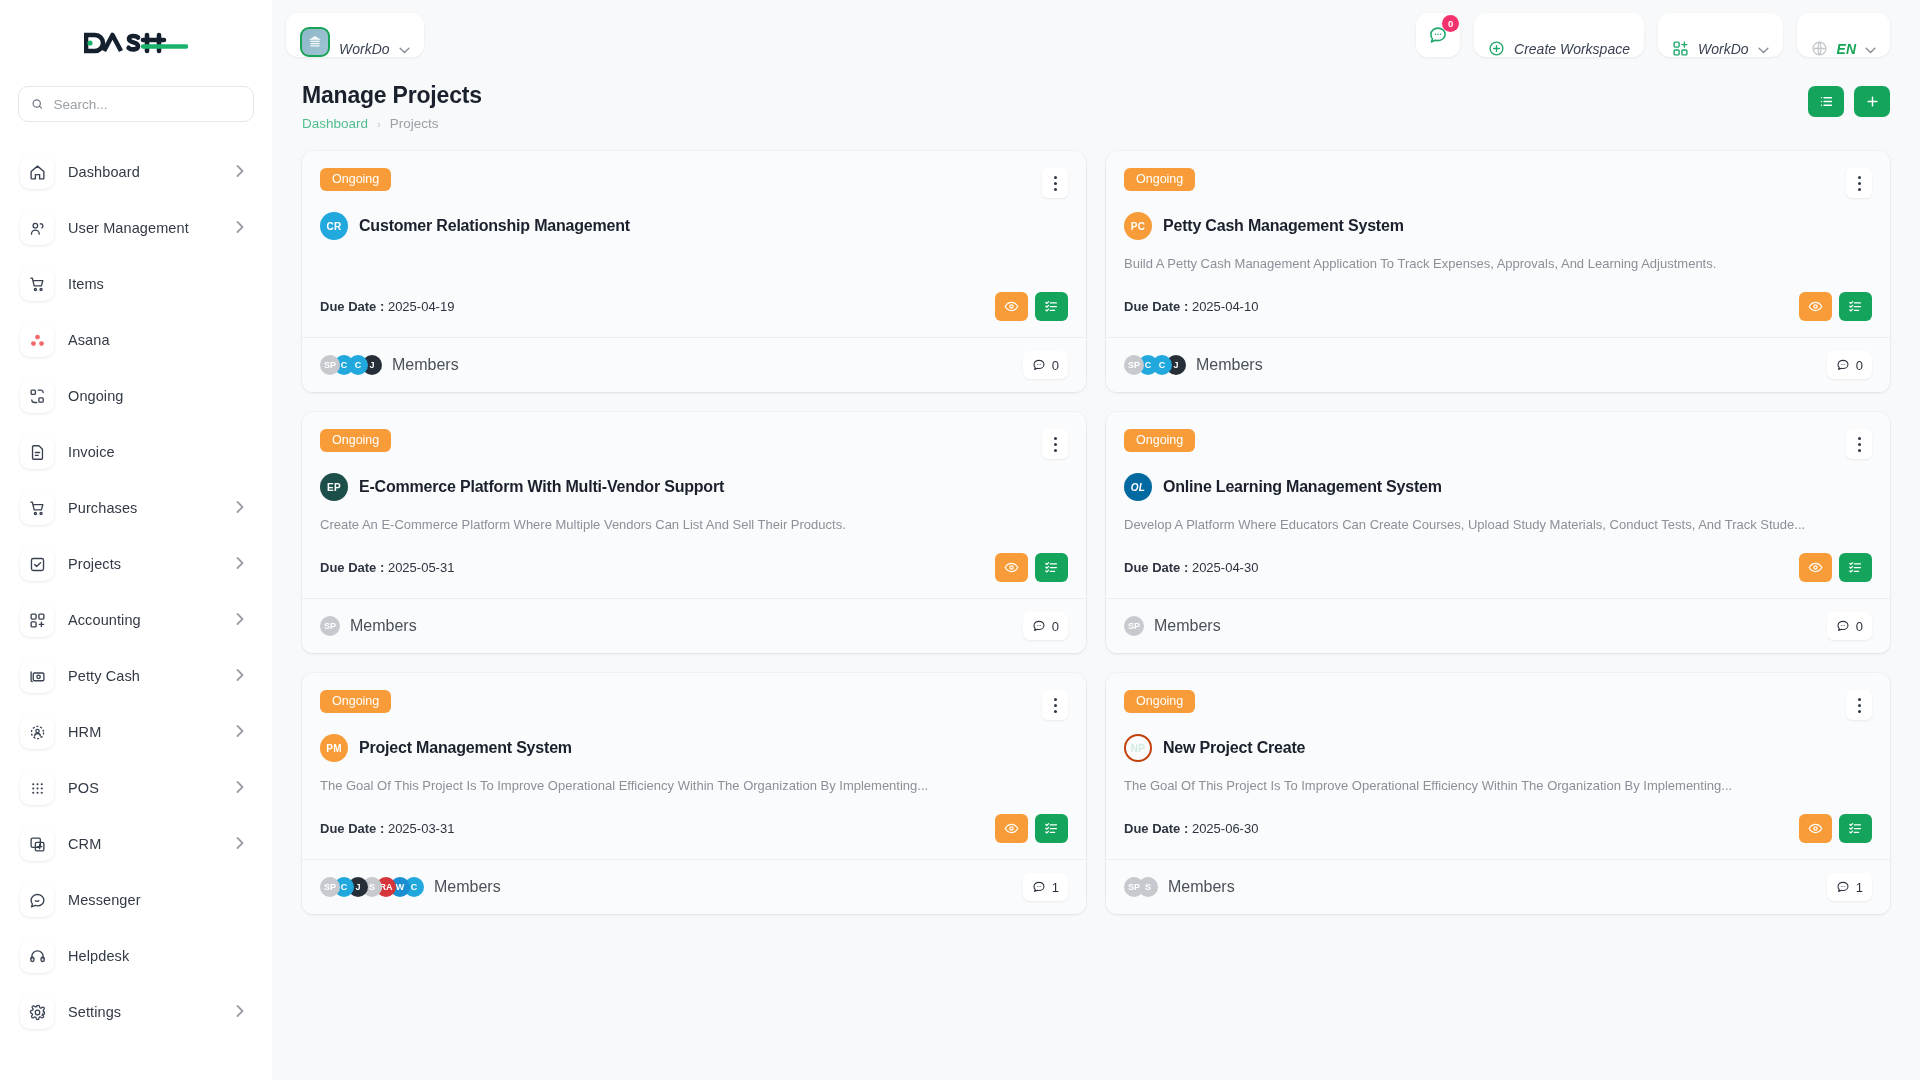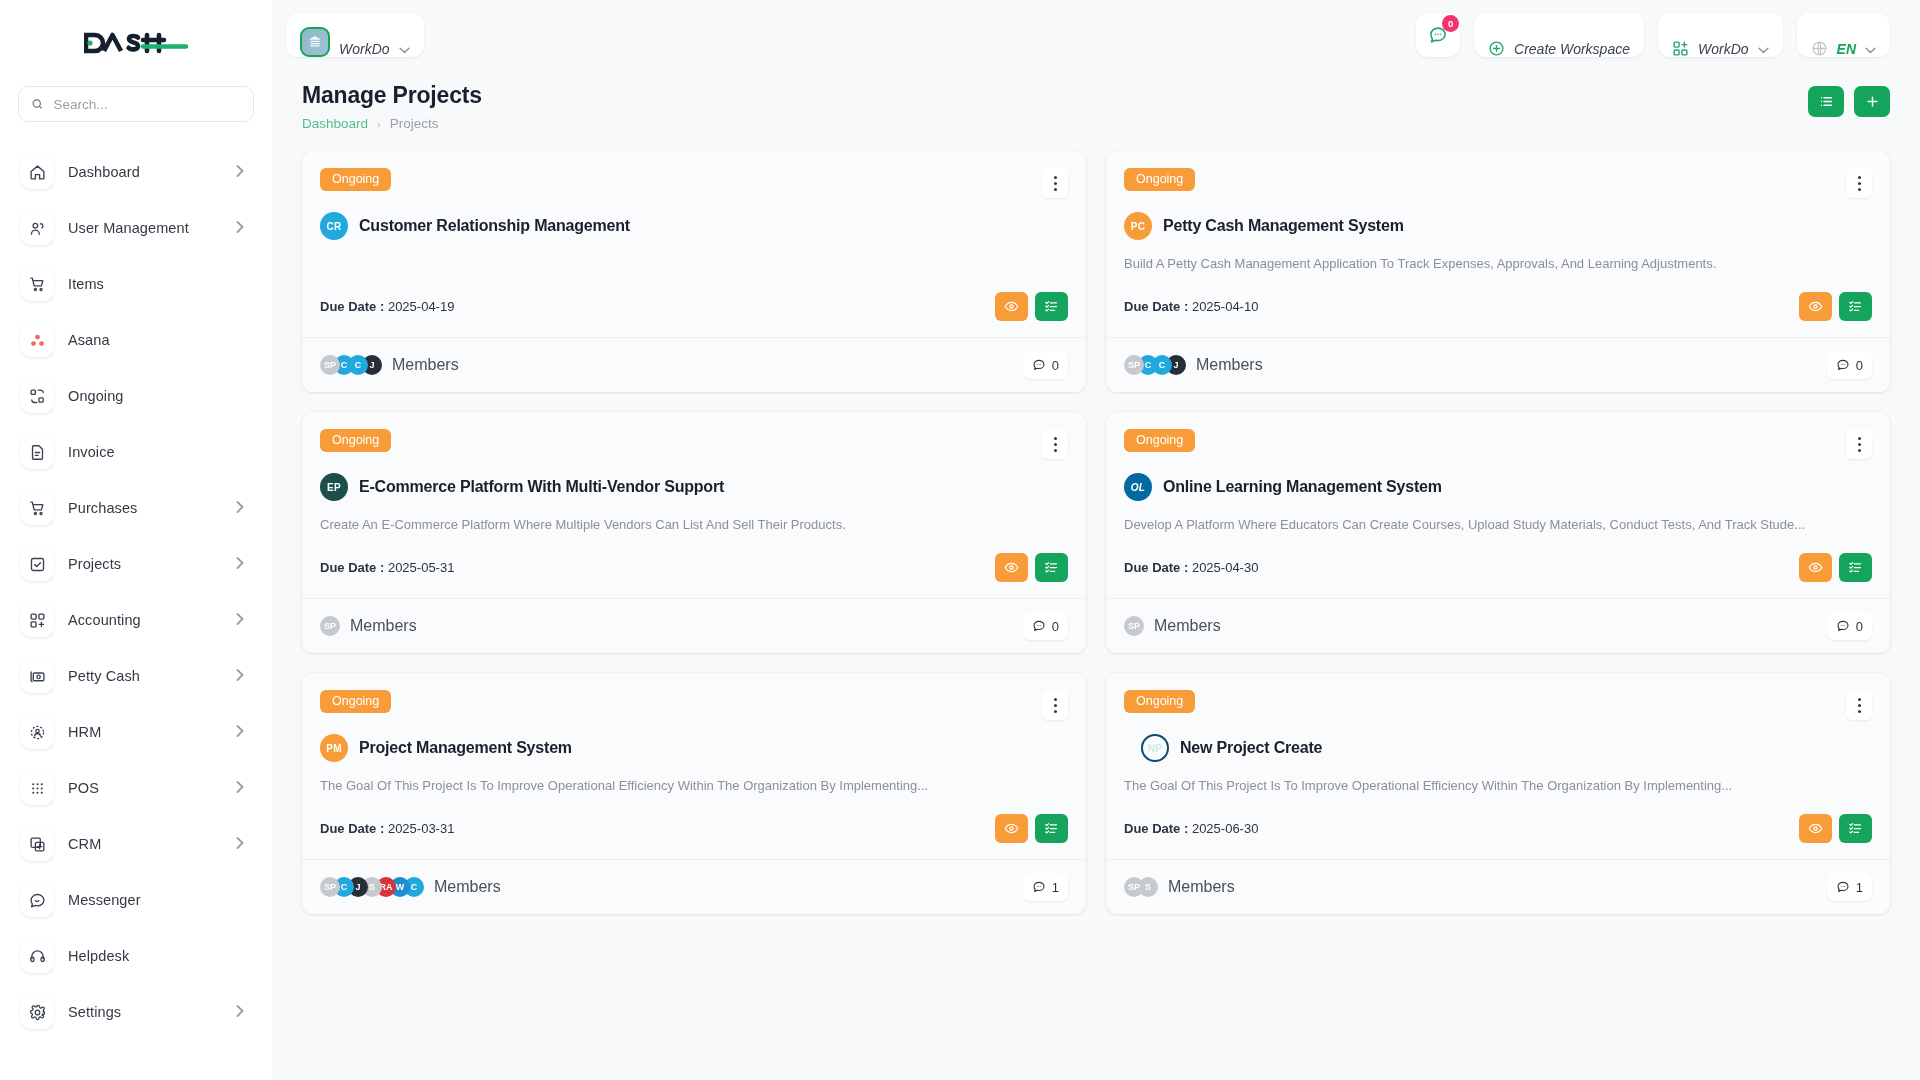--- a/index.html
+++ b/index.html
@@ -739,21 +739,21 @@
     <div class="card-body">
       <div class="card-top">
         <span class="status">Ongoing</span>
         <span class="kebab">
                 <i></i>
                 <i></i>
                 <i></i>
               </span>
       </div>
       <div class="proj-row">
-        <span class="proj-av" style="background:transparent;border:2px solid #0c4a6e;color:rgba(82,192,138,.25);margin-left:17px;">NP</span>
+        <span class="proj-av" style="background:transparent;border:2px solid #c2410c;color:rgba(82,192,138,.25);">NP</span>
         <span class="proj-name">New Project Create</span>
       </div>
       <div class="desc">The Goal Of This Project Is To Improve Operational Efficiency Within The Organization By Implementing...</div>
       <div class="meta-row">
         <span class="due"><b>Due Date :</b> 2025-06-30</span>
         <span class="act-btns">
           <button class="abtn eye">
             <svg width="15" height="15" viewBox="0 0 24 24" fill="none" stroke="#fff" stroke-width="2">
                     <path d="M2 12s3.7-6.5 10-6.5S22 12 22 12s-3.7 6.5-10 6.5S2 12 2 12z" stroke-linejoin="round"></path>
                     <circle cx="12" cy="12" r="2.6"></circle>

